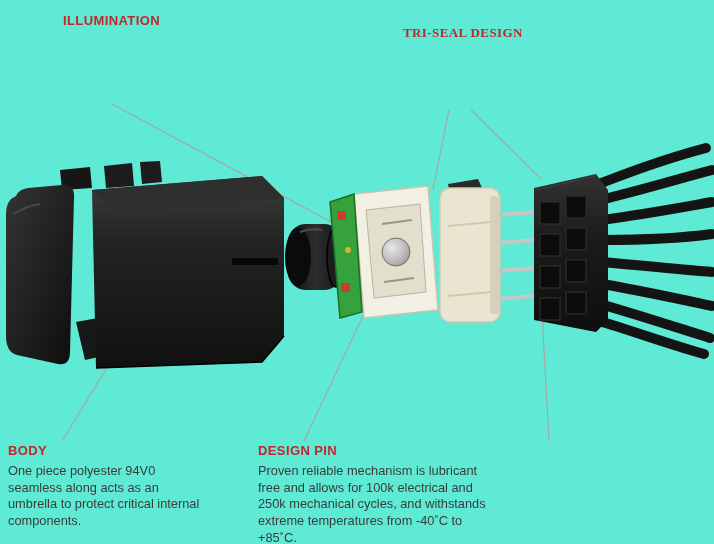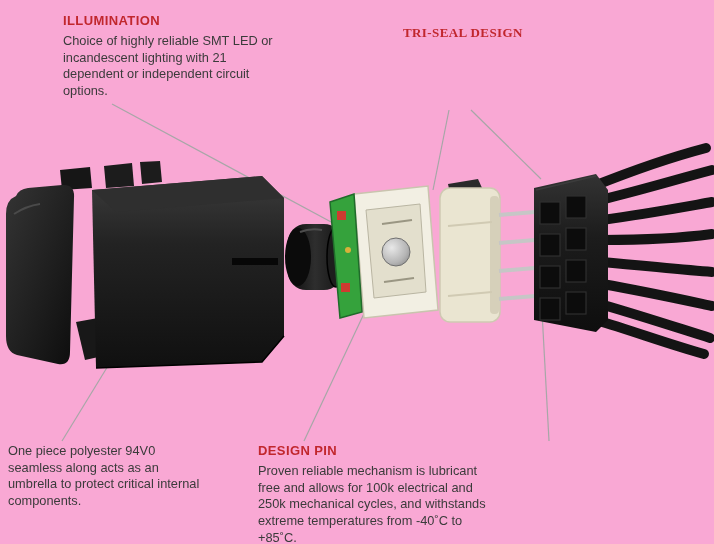--- a/index.html
+++ b/index.html
@@ -1,17 +1,17 @@
 <!DOCTYPE html>
 <html><head>
 <meta charset="utf-8">
 <style>
   html,body{margin:0;padding:0;background:#ffffff;}
   .canvas{
-    position:relative;width:714px;height:544px;background:#f9a8d4;
+    position:relative;width:714px;height:544px;background:#5eead4;
     font-family:"Liberation Sans", sans-serif;overflow:hidden;
   }
   .callout{position:absolute;}
   .callout h3{
     margin:0 0 5px 0;font-size:13px;font-weight:700;letter-spacing:.4px;
     color:#C1272D;
   }
   .callout p{
     margin:0;font-size:12.8px;line-height:1.3;color:#3b3b3b;
   }
@@ -141,28 +141,28 @@
         <rect x="566" y="228" width="20" height="22"></rect>
         <rect x="566" y="260" width="20" height="22"></rect>
         <rect x="566" y="292" width="20" height="22"></rect>
       </g>
       <path d="M536,190 L596,176" stroke="#3c3c3c" stroke-width="1.5" fill="none"></path>
     </g>
   </svg>
 
   <div class="callout co-illumination">
     <h3>ILLUMINATION</h3>
-    <p>Choice of highly reliable SMT LED or incandescent lighting with 21 dependent or independent circuit options.</p>
   </div>
 
   <div class="callout co-triseal">
     <h3>TRI-SEAL DESIGN</h3>
   </div>
 
   <div class="callout co-body">
+    <h3>BODY</h3>
     <p>One piece polyester 94V0 seamless along acts as an umbrella to protect critical internal components.</p>
   </div>
 
   <div class="callout co-roller">
     <h3>DESIGN PIN</h3>
     <p>Proven reliable mechanism is lubricant free and allows for 100k electrical and 250k mechanical cycles, and withstands extreme temperatures from -40˚C to +85˚C.</p>
   </div>
 
 
 </div>

